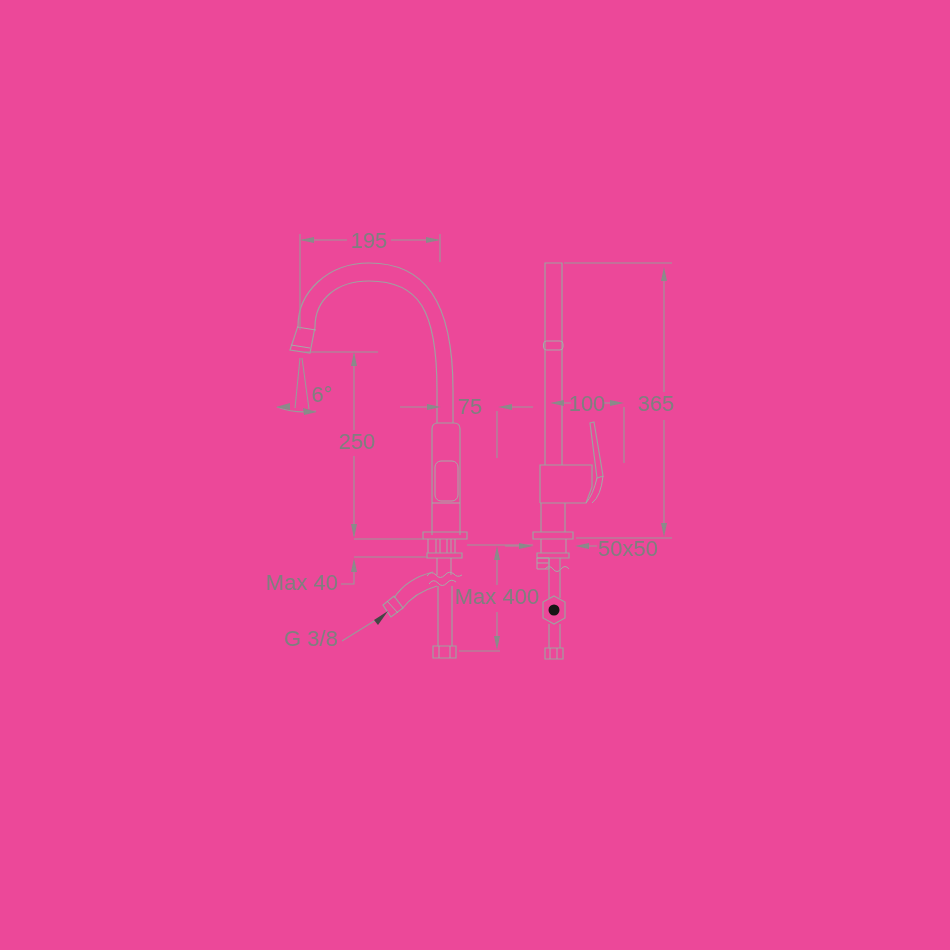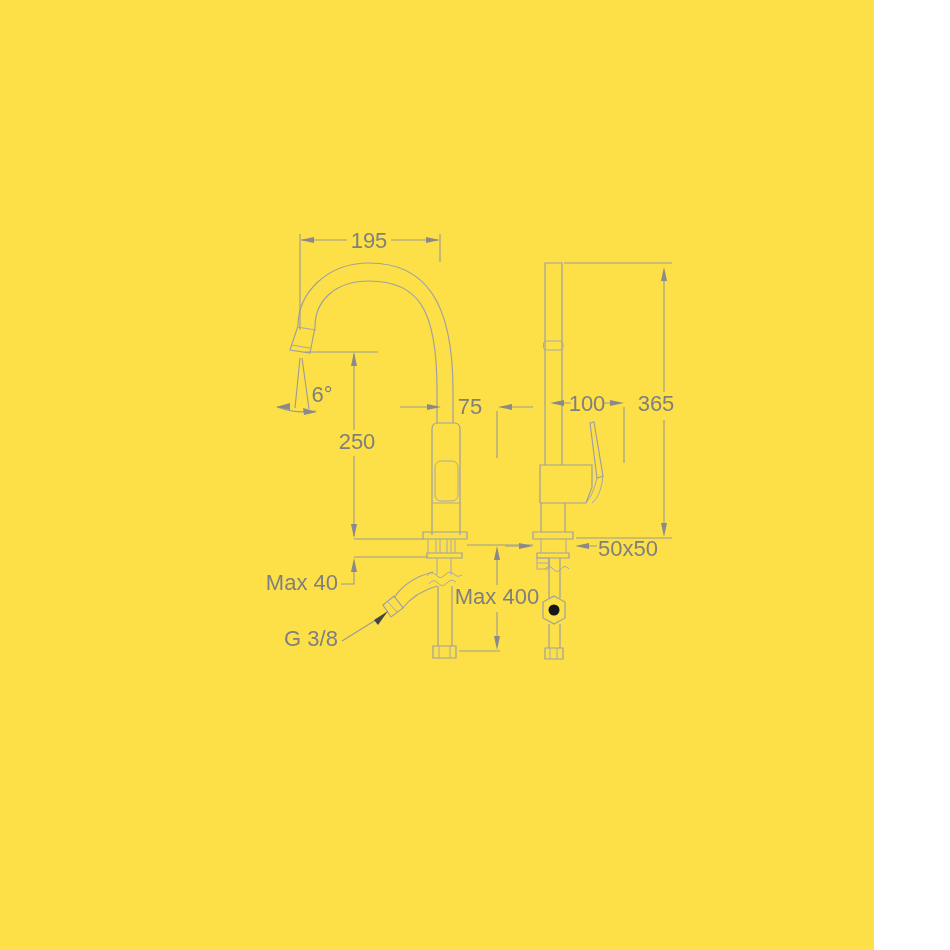--- a/index.html
+++ b/index.html
@@ -1,19 +1,19 @@
 <!DOCTYPE html>
 <html><head>
 <meta charset="utf-8">
 <style>
   html,body{margin:0;padding:0;background:#ffffff;}
   .canvas{
     position:relative;
-    width:874px;height:950px;
-    background:#fde047;
+    width:950px;height:950px;
+    background:#ec4899;
     overflow:hidden;
     font-family:"Liberation Sans", sans-serif;
   }
   svg{position:absolute;left:0;top:0;}
   .ln{stroke:#a0a0a0;stroke-width:1.2;fill:none;}
   .ln-thin{stroke:#a8a8a8;stroke-width:1;fill:none;}
   .dim{stroke:#9a9a9a;stroke-width:1.1;fill:none;}
   .arw{fill:#8a8a8a;stroke:none;}
   .arw-dark{fill:#454545;stroke:none;}
   .dot{fill:#161616;stroke:none;}

